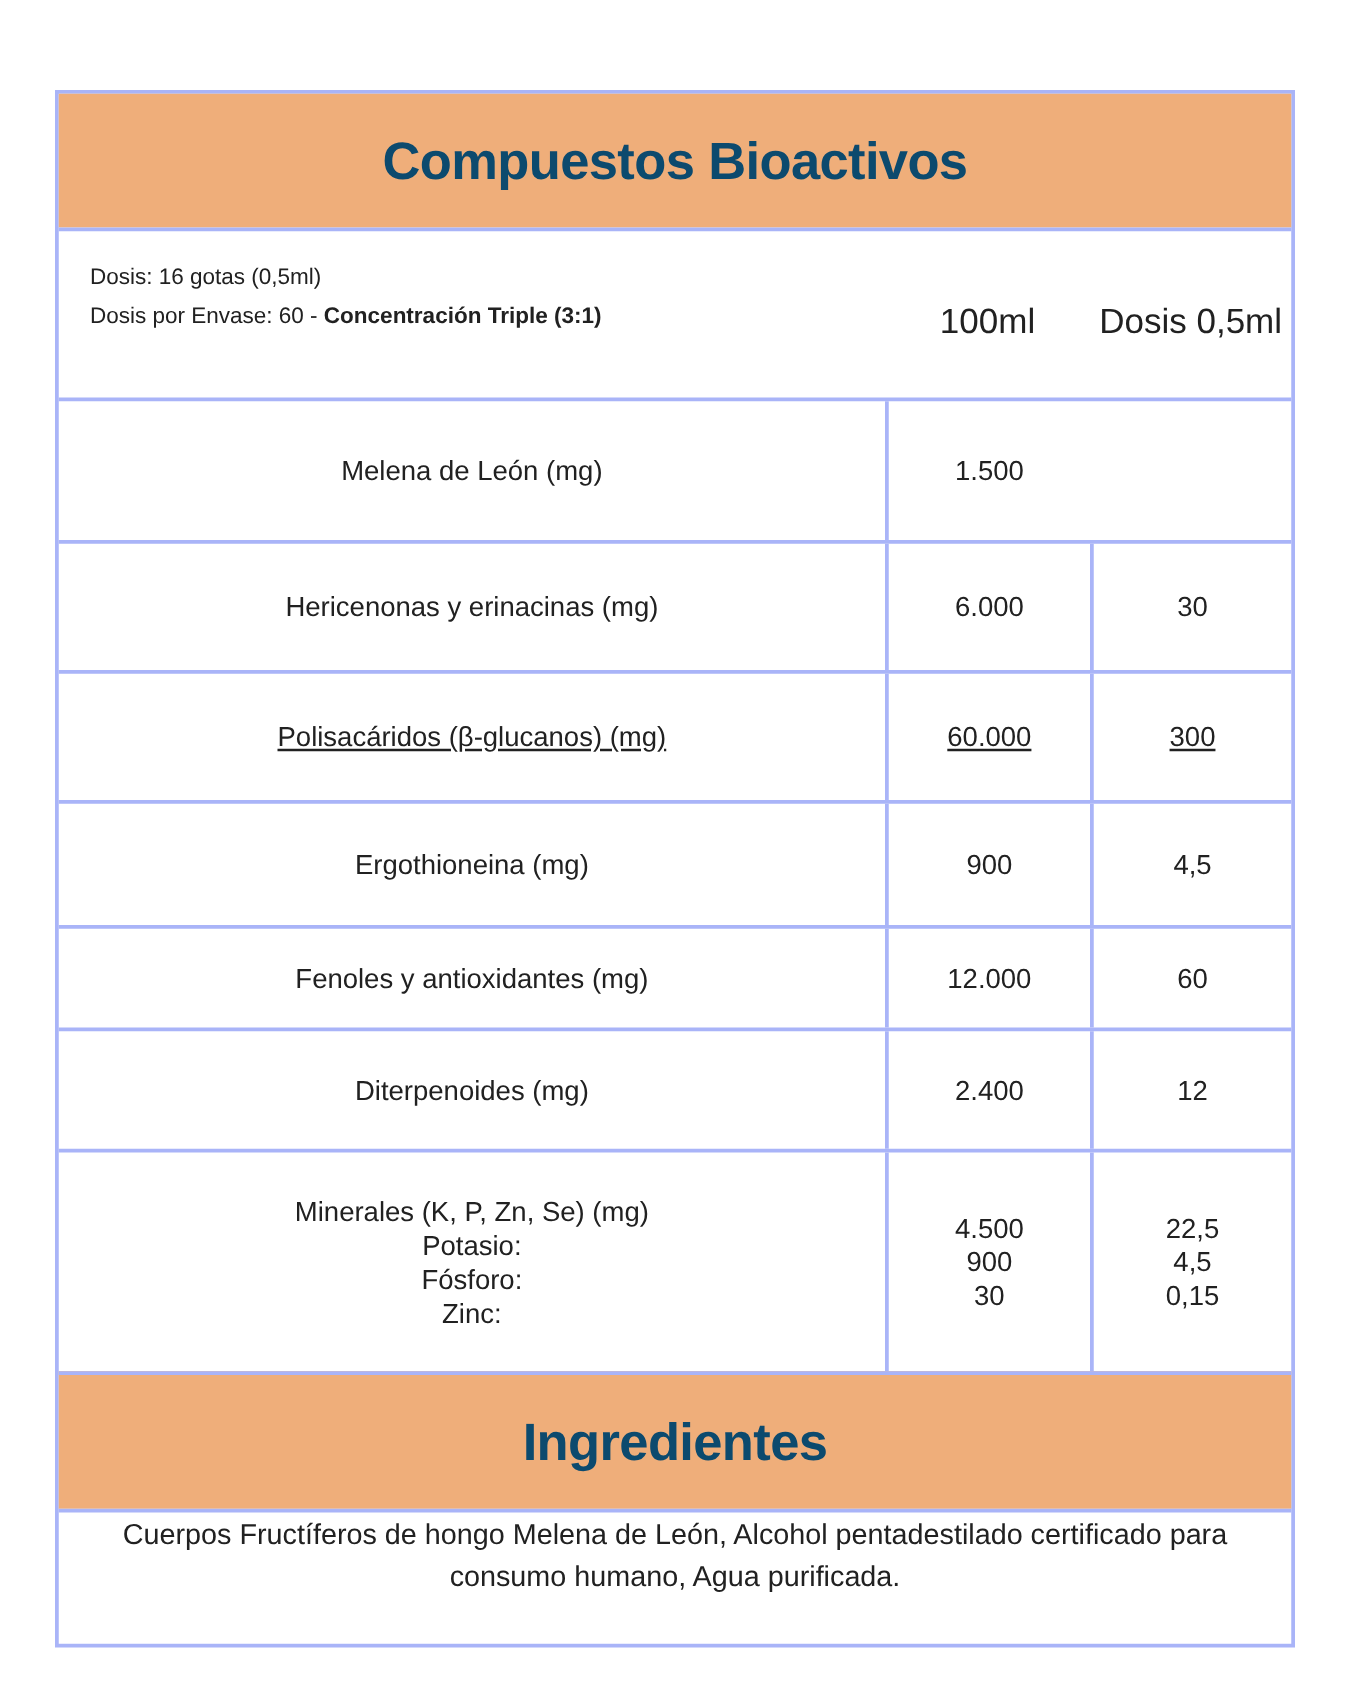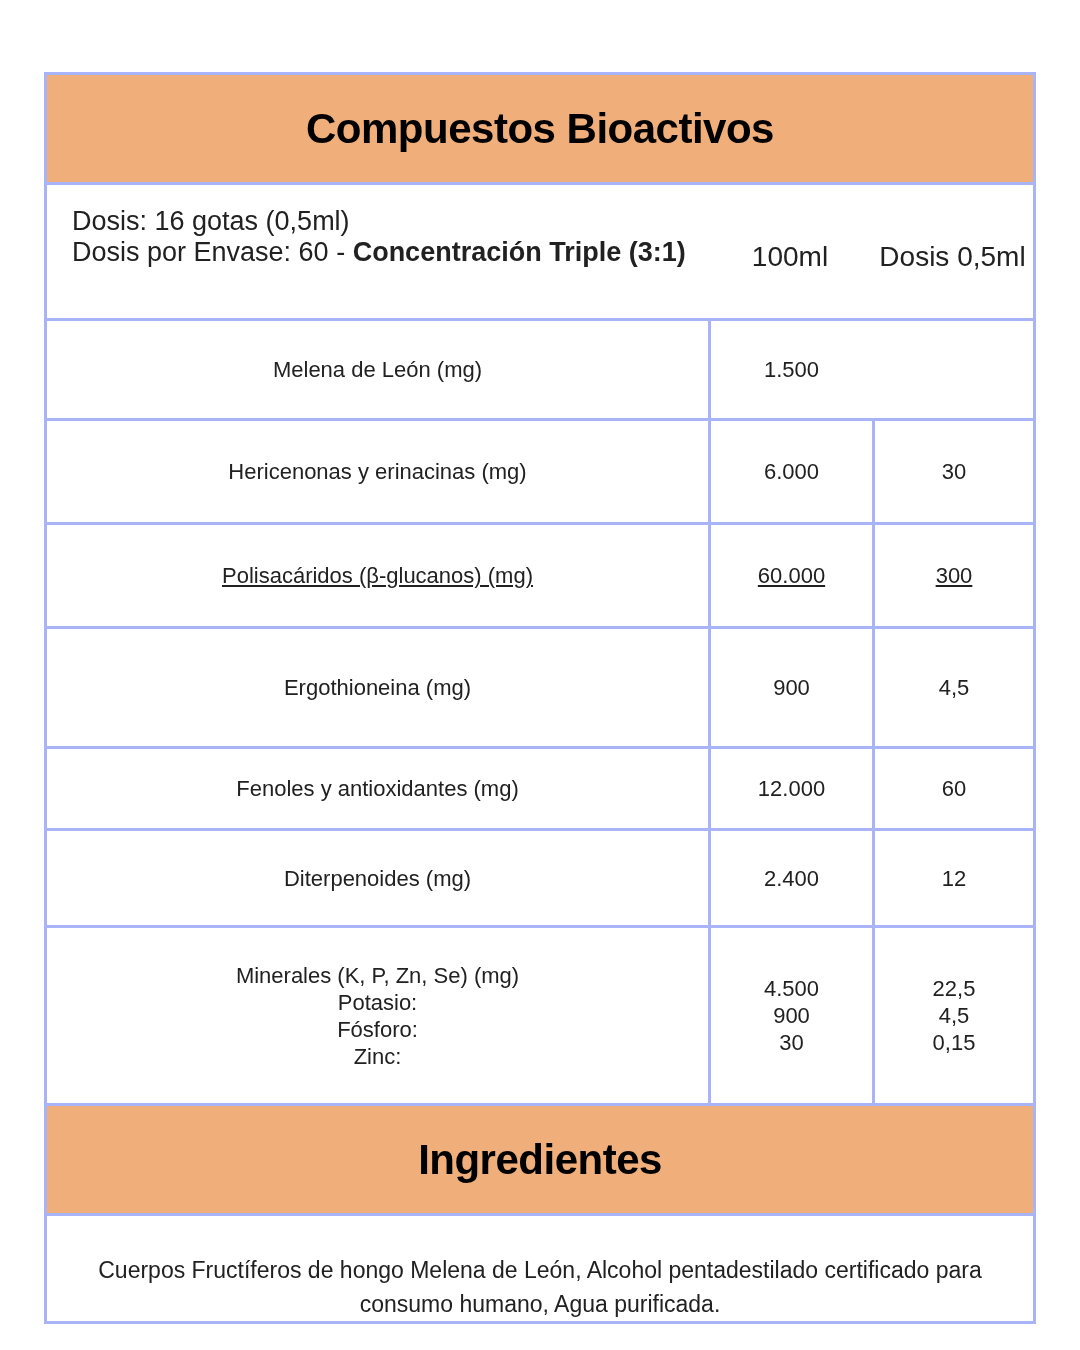--- a/index.html
+++ b/index.html
@@ -20,72 +20,72 @@
     position:absolute; left:44px; top:72px;
     width:992px;
     background:#ffffff;
     border:3px solid var(--blue);
   }
   .band{
     background:var(--orange);
     display:flex; align-items:center; justify-content:center;
   }
   .band-title{
-    color:#000000;
+    color:#0c4a6e;
     font-weight:700;
     font-size:42px;
     letter-spacing:-0.5px;
     text-align:right;
   }
   .header-band{ height:107px; }
   .ingredients-band{ height:110px; border-top:3px solid var(--blue); }
 
   .info-row{
     height:136px;
     border-top:3px solid var(--blue);
     display:grid;
     grid-template-columns:1fr 164px 161px;
   }
   .info-left{
     padding:21px 0 0 25px;
-    font-size:27px;
+    font-size:18px;
     line-height:31px;
   }
   .info-col{
     padding-top:56px;
     font-size:28px;
     text-align:center;
   }
 
   .row{
     display:grid;
     grid-template-columns:1fr 164px 161px;
     border-top:3px solid var(--blue);
   }
-  .r1{ height:100px; }
+  .r1{ height:114px; }
   .r2{ height:104px; }
   .r3{ height:104px;text-decoration:underline; }
-  .r4{ height:120px; }
+  .r4{ height:100px; }
   .r5{ height:82px; }
   .r6{ height:97px;  }
   .r7{ height:178px; }
   .cell{
     display:flex; align-items:center; justify-content:center;
     font-size:22px;
     text-align:center;
     white-space:pre-line;
     line-height:27px;
     padding:4px 8px;
   }
   .cell.val{ border-left:3px solid var(--blue); }
 
   .footer-box{
     height:108px;
     border-top:3px solid var(--blue);
-    display:flex; align-items:flex-end; justify-content:center;
+    display:flex; align-items:flex-start; justify-content:center;
   }
   .footer-text{
     font-size:23px;
     line-height:34px;
     text-align:center;
     max-width:920px;
   }
   b{ font-weight:700; }
 </style>
 </head>

